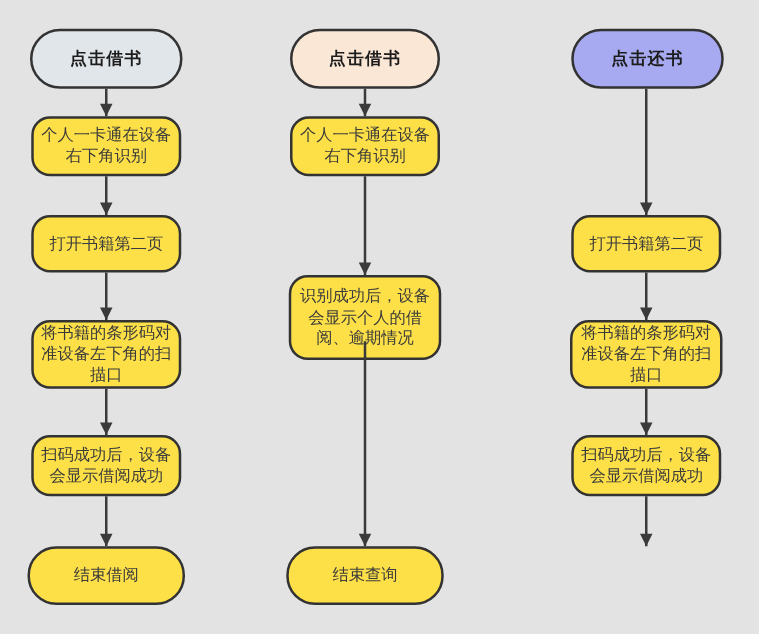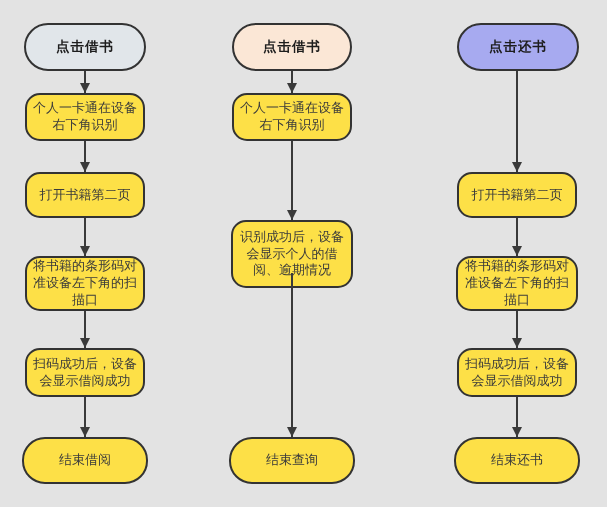--- a/index.html
+++ b/index.html
@@ -97,15 +97,14 @@
 
   <div class="node" style="left:457px;top:172px;width:120px;height:46px">打开书籍第二页</div>
   <div class="arrow" style="left:516px;top:218px;height:38px"></div>
 
   <div class="node" style="left:456px;top:256px;width:122px;height:55px">将书籍的条形码对准设备左下角的扫描口</div>
   <div class="arrow" style="left:516px;top:311px;height:37px"></div>
 
   <div class="node" style="left:457px;top:348px;width:120px;height:49px">扫码成功后，设备会显示借阅成功</div>
   <div class="arrow" style="left:516px;top:397px;height:40px"></div>
 
-  <div class="node end" style="left:454px;top:437px;width:126px;height:47px">结束还书</div>
 
 </div>
 
 </body></html>

